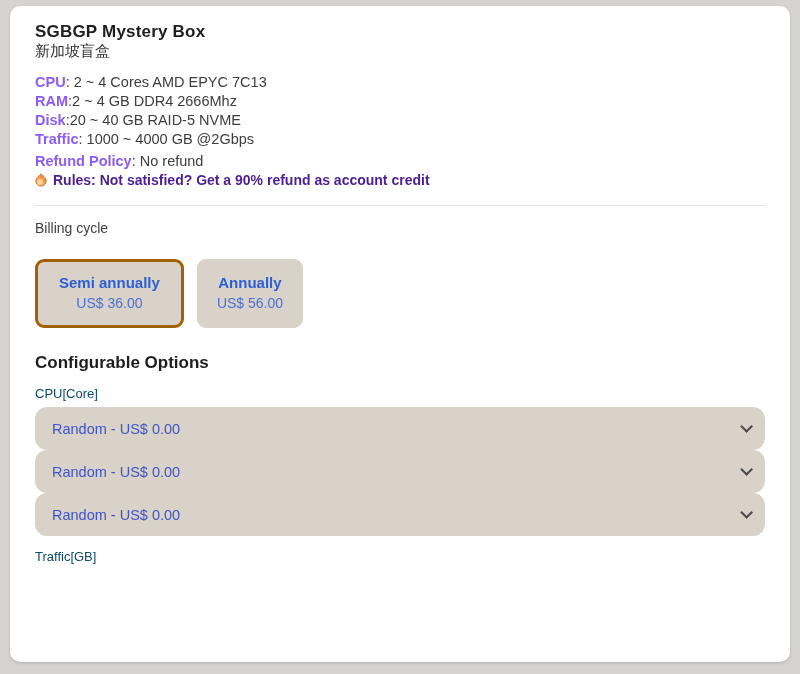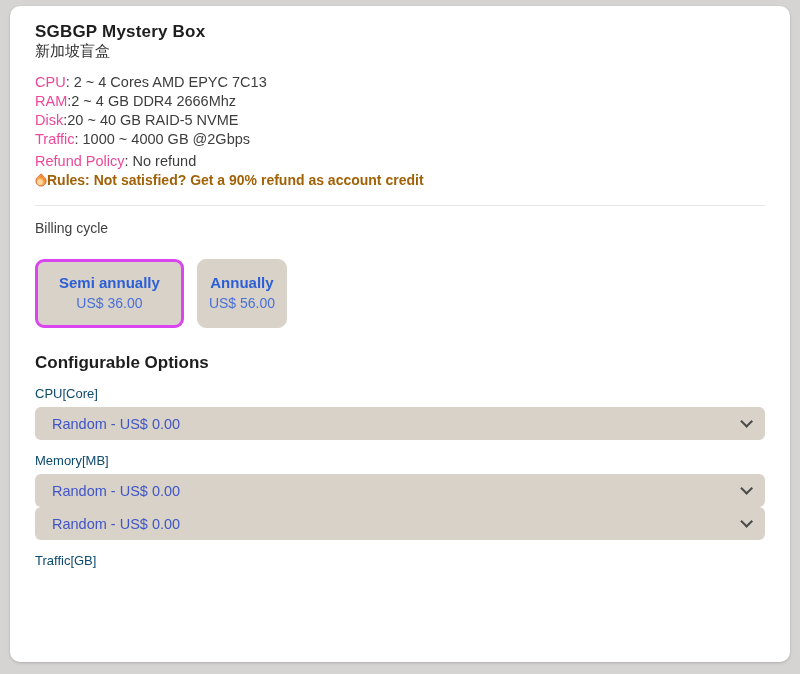--- a/index.html
+++ b/index.html
@@ -14,60 +14,60 @@
     width: 780px; height: 656px;
     background: #ffffff;
     border-radius: 10px;
     box-shadow: 0 1px 3px rgba(0,0,0,0.18);
     padding: 16px 16px 18px 16px;
   }
   .title { font-size: 17px; font-weight: bold; color: #1d1d1d; margin-bottom: 0; letter-spacing: .2px; }
   .subtitle { font-size: 15px; color: #2f2f2f; margin-bottom: 12px; }
   .bold-line { font-size: 14.5px; font-weight: bold; color: #222; margin-bottom: 6px; }
   .spec { font-size: 14.5px; color: #3d3d3d; line-height: 19px; }
-  .spec b, .inline-label { color: #ec4899; font-weight: normal; }
+  .spec b, .inline-label { color: #8b5cf6; font-weight: bold; }
   .ips-line { font-size: 14.5px; color: #3d3d3d; margin-top: 19px; line-height: 19px; }
   .refund-line { font-size: 14.5px; color: #3d3d3d; margin-top: 3px; line-height: 19px; }
   .rule-line {
-    font-size: 14px; font-weight: bold; color: #a16207;
-    line-height: 19px; display: flex; align-items: center; 
+    font-size: 14px; font-weight: bold; color: #4c1d95;
+    line-height: 19px; display: flex; align-items: center; gap: 6px;
   }
   .flame {
     display: inline-block; width: 12px; height: 12px; flex: 0 0 12px;
     background: radial-gradient(circle at 50% 68%, #fcd9a0 0 28%, #f59b3c 55%, #ec7426 100%);
     border: 1px solid #e0661f;
     border-radius: 0 50% 50% 50%;
     transform: rotate(45deg) scale(0.92);
   }
   hr.divider { border: none; border-top: 1px solid #e4e4e4; margin: 15px 9px 14px 9px; }
   .section-pad { padding: 0 9px; }
   .billing-label { font-size: 14px; color: #3f3f3f; margin-bottom: 23px; }
   .cycle-row { display: flex; gap: 13px; align-items: stretch; }
   .cycle-btn {
     background: #d9d2c8;
     border: 1px solid #d9d2c8;
     border-radius: 9px;
-    padding: 13px 11px;
+    padding: 13px 19px;
     text-align: center;
     cursor: pointer;
     min-width: 87px;
   }
   .cycle-btn.selected {
-    border: 3px solid #d946ef;
+    border: 3px solid #a16207;
     padding: 11px 21px;
   }
   .cycle-name { font-size: 15px; font-weight: bold; color: #2c5ed6; line-height: 20px; }
   .cycle-price { font-size: 14px; color: #4a70d8; line-height: 21px; }
   .config-heading { font-size: 17px; font-weight: bold; color: #1d1d1d; margin: 25px 9px 4px 9px; }
   .opt-label { font-size: 13px; color: #0c4a6e; margin: 13px 9px 6px 9px; }
   .opt-select {
     margin: 0 9px;
-    height: 33px;
+    height: 43px;
     background: #d9d2c8;
-    border-radius: 6px;
+    border-radius: 12px;
     display: flex; align-items: center;
     padding: 0 16px 0 17px;
     cursor: pointer;
   }
   .opt-value { font-size: 14.5px; color: #3f55c8; flex: 1 1 auto; }
   .chev {
     width: 9px; height: 9px; flex: 0 0 9px;
     border-right: 2px solid #4a4a4a;
     border-bottom: 2px solid #4a4a4a;
     transform: rotate(45deg) translateY(-3px);
@@ -117,21 +117,20 @@
 
     <div>
       <div class="opt-label">CPU[Core]</div>
       <div class="opt-select" role="combobox">
         <span class="opt-value">Random - US$ 0.00</span>
         <span class="chev"></span>
       </div>
     </div>
 
     <div>
-      <div class="opt-label">Memory[MB]</div>
       <div class="opt-select" role="combobox">
         <span class="opt-value">Random - US$ 0.00</span>
         <span class="chev"></span>
       </div>
     </div>
 
     <div>
       <div class="opt-select" role="combobox">
         <span class="opt-value">Random - US$ 0.00</span>
         <span class="chev"></span>

